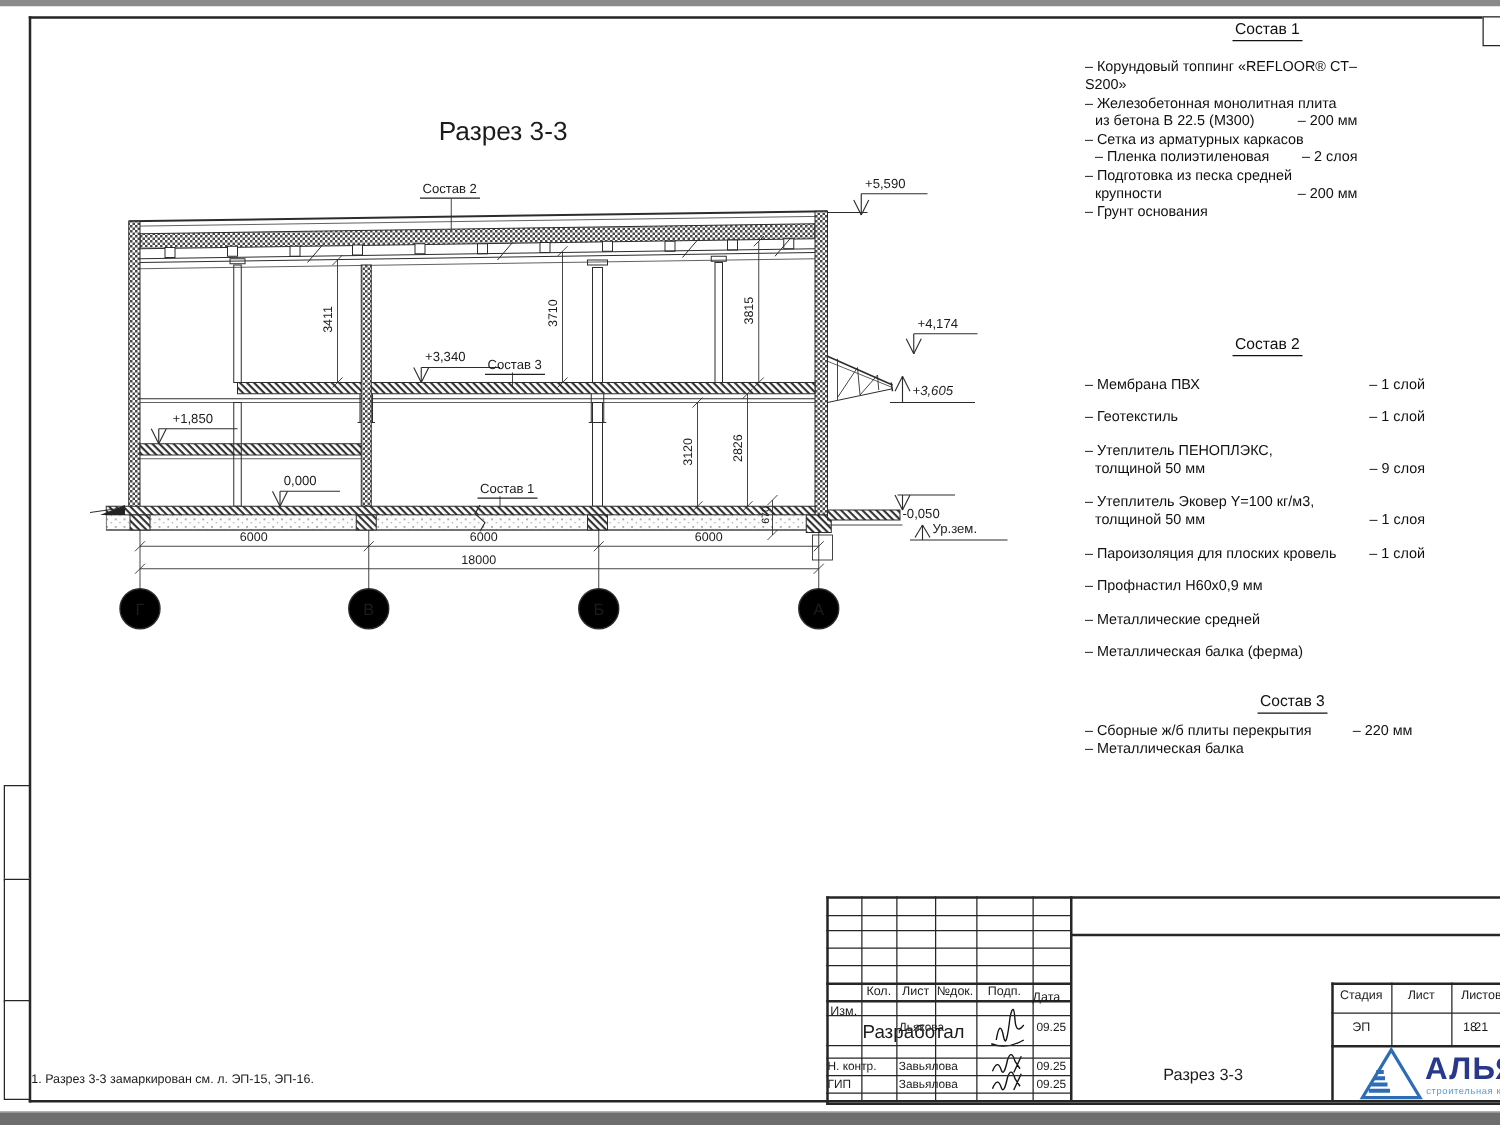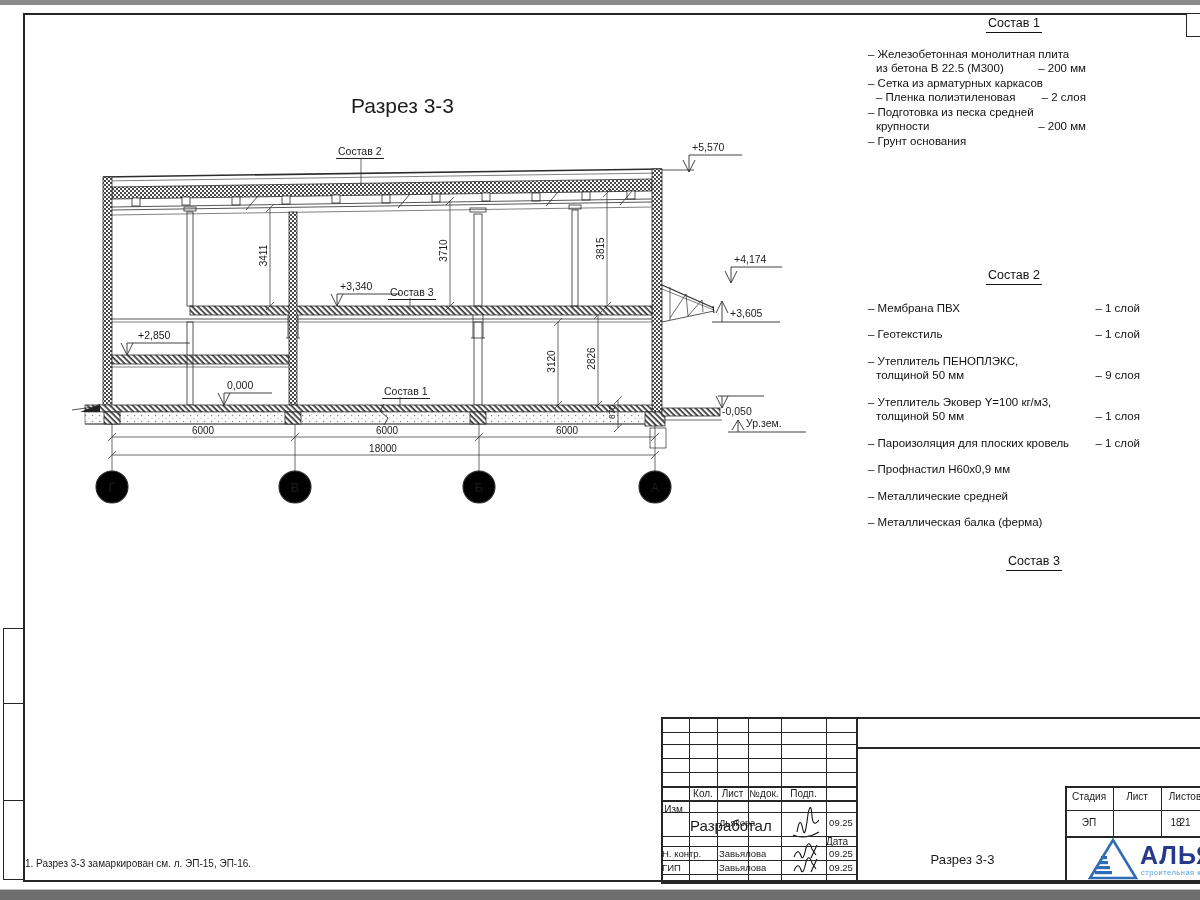--- a/index.html
+++ b/index.html
@@ -293,25 +293,25 @@
 </div>
 
 <div id="textlayer">
 
   <div class="t" style="left:300px;top:94px;width:205px;text-align:center;font-size:21px;">Разрез 3-3</div>
 
   <div class="t" style="left:336px;top:145px;font-size:10.5px;border-bottom:1px solid #222;padding:0 2px 1px;">Состав 2</div>
   <div class="t" style="left:388px;top:286px;font-size:10.5px;border-bottom:1px solid #222;padding:0 2px 1px;">Состав 3</div>
   <div class="t" style="left:382px;top:385px;font-size:10.5px;border-bottom:1px solid #222;padding:0 2px 1px;">Состав 1</div>
 
-  <div class="t elev" style="left:692px;top:141px;">+5,570</div>
+  <div class="t elev" style="left:692px;top:141px;">+5,590</div>
   <div class="t elev" style="left:734px;top:253px;">+4,174</div>
-  <div class="t elev" style="left:730px;top:307px;">+3,605</div>
+  <div class="t elev" style="left:730px;top:307px;font-style:italic;">+3,605</div>
   <div class="t elev" style="left:340px;top:280px;">+3,340</div>
-  <div class="t elev" style="left:138px;top:329px;">+2,850</div>
+  <div class="t elev" style="left:138px;top:329px;">+1,850</div>
   <div class="t elev" style="left:227px;top:379px;">0,000</div>
   <div class="t elev" style="left:722px;top:382px;margin-top:23px;">-0,050</div>
   <div class="t elev" style="left:746px;top:417px;">Ур.зем.</div>
 
   <div class="t dim rot" style="left:241px;top:250px;">3411</div>
   <div class="t dim rot" style="left:421px;top:245px;">3710</div>
   <div class="t dim rot" style="left:578px;top:243px;">3815</div>
   <div class="t dim rot" style="left:529px;top:356px;">3120</div>
   <div class="t dim rot" style="left:569px;top:353px;">2826</div>
   <div class="t dim rot" style="left:590px;top:407px;font-size:8.5px;">670</div>
@@ -323,20 +323,24 @@
 
   <div class="t axl" style="left:102px;top:480px;">Г</div>
   <div class="t axl" style="left:285px;top:480px;">В</div>
   <div class="t axl" style="left:469px;top:480px;">Б</div>
   <div class="t axl" style="left:645px;top:480px;">А</div>
 
   <div class="spec" style="left:868px;top:16px;width:218px;">
     <div class="sp-h" style="margin-left:118px;">Состав 1</div>
     <div style="margin-top:14px;">
       <div class="row">
+          <span>– Корундовый топпинг «REFLOOR® CT–S200»</span>
+          <span></span>
+        </div>
+      <div class="row">
           <span>– Железобетонная  монолитная плита</span>
           <span></span>
         </div>
       <div class="row ind">
           <span>из бетона В 22.5 (М300)</span>
           <span>– 200 мм</span>
         </div>
       <div class="row">
           <span>– Сетка из арматурных каркасов</span>
           <span></span>
@@ -401,30 +405,40 @@
         </div>
       <div class="row g">
           <span>– Металлическая балка (ферма)</span>
           <span></span>
         </div>
     </div>
   </div>
 
   <div class="spec" style="left:868px;top:554px;width:262px;">
     <div class="sp-h" style="margin-left:138px;">Состав 3</div>
+    <div style="margin-top:7px;">
+      <div class="row">
+          <span>– Сборные ж/б плиты перекрытия</span>
+          <span>– 220 мм</span>
+        </div>
+      <div class="row">
+          <span>– Металлическая балка</span>
+          <span></span>
+        </div>
+    </div>
   </div>
 
   <div class="t" style="left:25px;top:858px;font-size:10px;">1. Разрез 3-3 замаркирован см. л. ЭП-15, ЭП-16.</div>
 
   <div class="tbt c" style="left:661px;top:804px;width:28px;">Изм.</div>
   <div class="tbt c" style="left:689px;top:788px;width:28px;">Кол.</div>
   <div class="tbt c" style="left:717px;top:788px;width:31px;">Лист</div>
   <div class="tbt c" style="left:746px;top:788px;width:36px;">№док.</div>
   <div class="tbt c" style="left:781px;top:788px;width:45px;">Подп.</div>
-  <div class="tbt c" style="left:826px;top:836px;width:14px;">Дата</div>
+  <div class="tbt c" style="left:826px;top:793px;width:14px;">Дата</div>
 
   <div class="tbt" style="left:662px;top:817px;font-size:15px;margin-left:28px;">Разработал</div>
   <div class="tbt" style="left:719px;top:817px;font-size:9.5px;">Дьякова</div>
   <div class="tbt c" style="left:827px;top:817px;width:28px;font-size:9.5px;">09.25</div>
   <div class="tbt" style="left:662px;top:848px;font-size:9.5px;">Н. контр.</div>
   <div class="tbt" style="left:719px;top:848px;font-size:9.5px;">Завьялова</div>
   <div class="tbt c" style="left:827px;top:848px;width:28px;font-size:9.5px;">09.25</div>
   <div class="tbt" style="left:662px;top:862px;font-size:9.5px;">ГИП</div>
   <div class="tbt" style="left:719px;top:862px;font-size:9.5px;">Завьялова</div>
   <div class="tbt c" style="left:827px;top:862px;width:28px;font-size:9.5px;">09.25</div>

